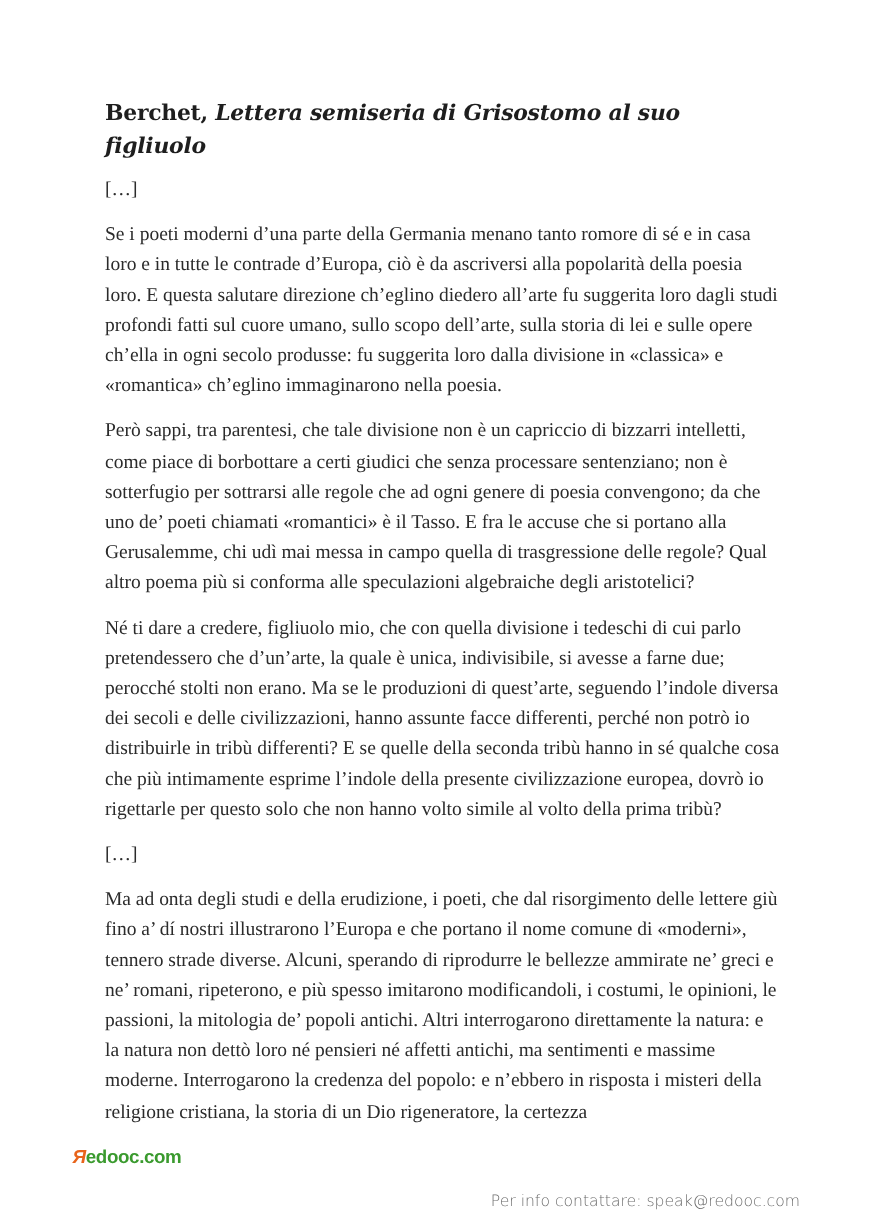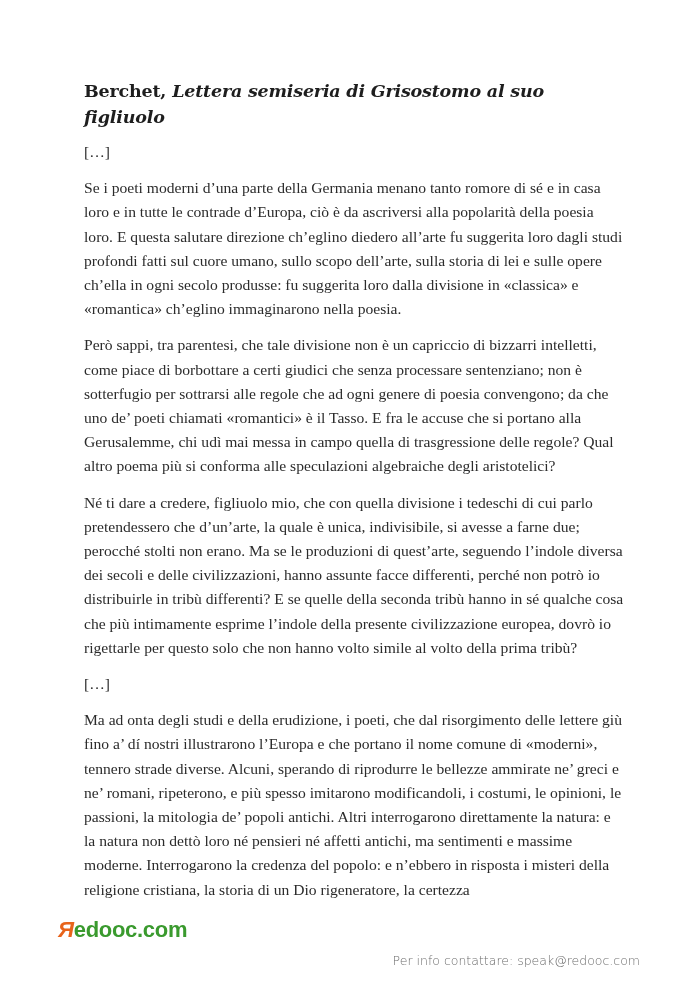--- a/index.html
+++ b/index.html
@@ -11,21 +11,21 @@
     color: #1e1e1e; margin: 0 0 10px 0; line-height: 26px; letter-spacing: -0.2px;
   }
   .title .it { font-style: italic; }
   .para {
     font-family: "Liberation Serif", serif; font-size: 15.6px; line-height: 24.2px;
     color: #2b2b2b; margin: 0 0 12px 0;
   }
   .ellipsis { margin-bottom: 12px; }
   .footer-logo {
     position: absolute; left: 58px; top: 917px; font-family: "Liberation Sans", sans-serif;
-    font-size: 22px; font-weight: bold; color: #3a9a2e; letter-spacing: -0.3px;
+    font-size: 15px; font-weight: bold; color: #3a9a2e; letter-spacing: -0.3px;
   }
   .footer-logo .r { color: #e8641b; font-style: italic; }
   .footer-info {
     position: absolute; right: 58px; top: 953px; font-family: "DejaVu Sans", sans-serif;
     font-size: 12.5px; color: #6e6e6e; font-weight: 300;
   }
 </style>
 </head>
 <body>
 

